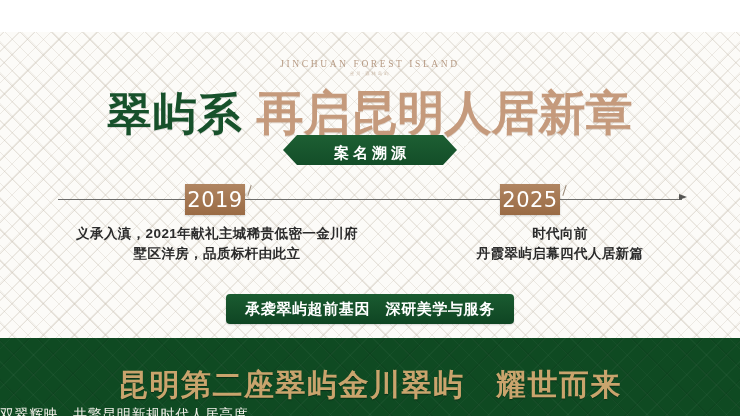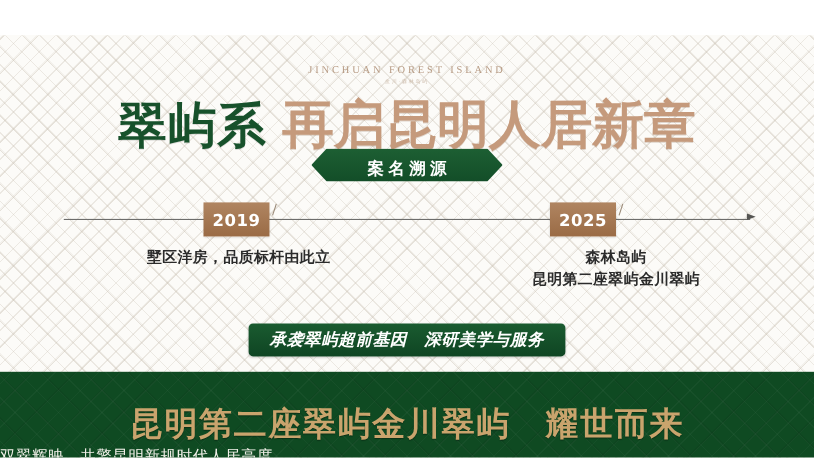--- a/index.html
+++ b/index.html
@@ -83,21 +83,21 @@
     border-top:3.5px solid transparent;border-bottom:3.5px solid transparent;
     border-left:8px solid #555553;
   }
   .yearbox{
     position:absolute;top:152px;width:60px;height:31px;
     background:linear-gradient(180deg,#b08561 0%,#9a6b45 100%);
     display:flex;align-items:center;justify-content:center;
     box-shadow:0 1px 2px rgba(0,0,0,.18);
   }
   .yearbox span{
-    color:#ffffff;font-size:15px;font-weight:bold;letter-spacing:.5px;
+    color:#ffffff;font-size:21px;font-weight:normal;letter-spacing:.5px;
     font-family:"DejaVu Sans",sans-serif;
   }
   .yearbox.left{left:185px;}
   .yearbox.right{left:500px;}
   .tick{
     position:absolute;top:153px;width:1px;height:11px;
     background:#9a8a78;transform:rotate(18deg);
   }
   .tick.t1{left:249px;}
   .tick.t2{left:564px;}
@@ -110,21 +110,20 @@
   .entry.e1{top:192px;left:62px;width:310px;}
   .entry.e2{top:192px;left:400px;width:320px;}
 
   
   .pill{
     position:absolute;top:262px;left:50%;transform:translateX(-50%);
     width:288px;height:30px;border-radius:4px;
     background:linear-gradient(180deg,#1a5b30 0%,#0f4523 100%);
     display:flex;align-items:center;justify-content:center;
     box-shadow:0 1px 2px rgba(0,0,0,.15);
-    font-style:italic;
   }
   .pill span{
     color:#ffffff;font-size:15px;font-weight:bold;letter-spacing:.6px;
   }
 
   
   .green-block{
     position:absolute;left:0;right:0;top:306px;height:123px;
     background-color:#0f4a22;
     background-image:
@@ -178,25 +177,26 @@
   <div class="tick t2"></div>
 
   <div class="yearbox left">
     <span>2019</span>
   </div>
   <div class="yearbox right">
     <span>2025</span>
   </div>
 
   <div class="entry e1">
+    <div>义承入滇，2021年献礼主城稀贵低密一金川府</div>
     <div>墅区洋房，品质标杆由此立</div>
   </div>
   <div class="entry e2">
-    <div>森林岛屿</div>
-    <div>昆明第二座翠屿金川翠屿</div>
+    <div>时代向前</div>
+    <div>丹霞翠屿启幕四代人居新篇</div>
   </div>
 
   <div class="pill">
     <span>承袭翠屿超前基因　深研美学与服务</span>
   </div>
 
   <div class="green-block">
     <div class="gb-title">昆明第二座翠屿金川翠屿　耀世而来</div>
     <div class="gb-sub">双翠辉映　共擎昆明新规时代人居高度</div>
   </div>

